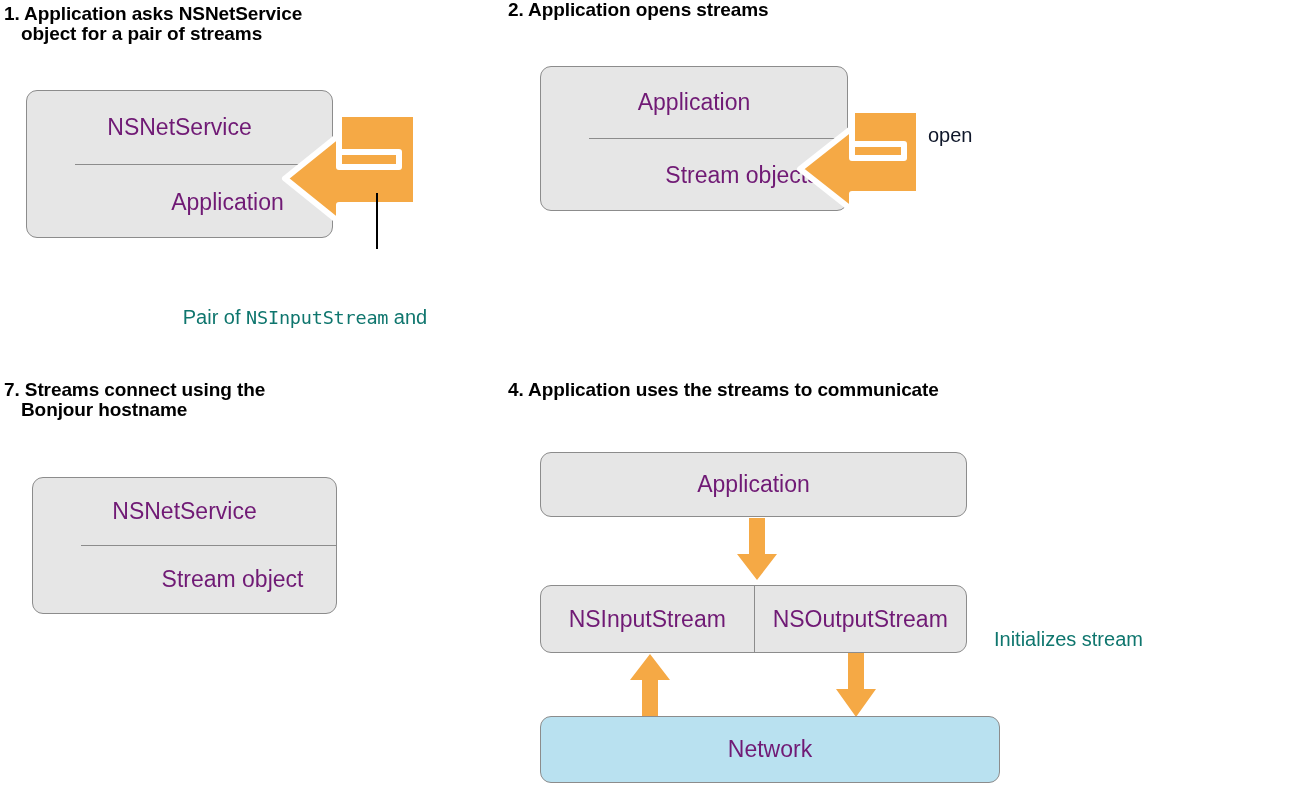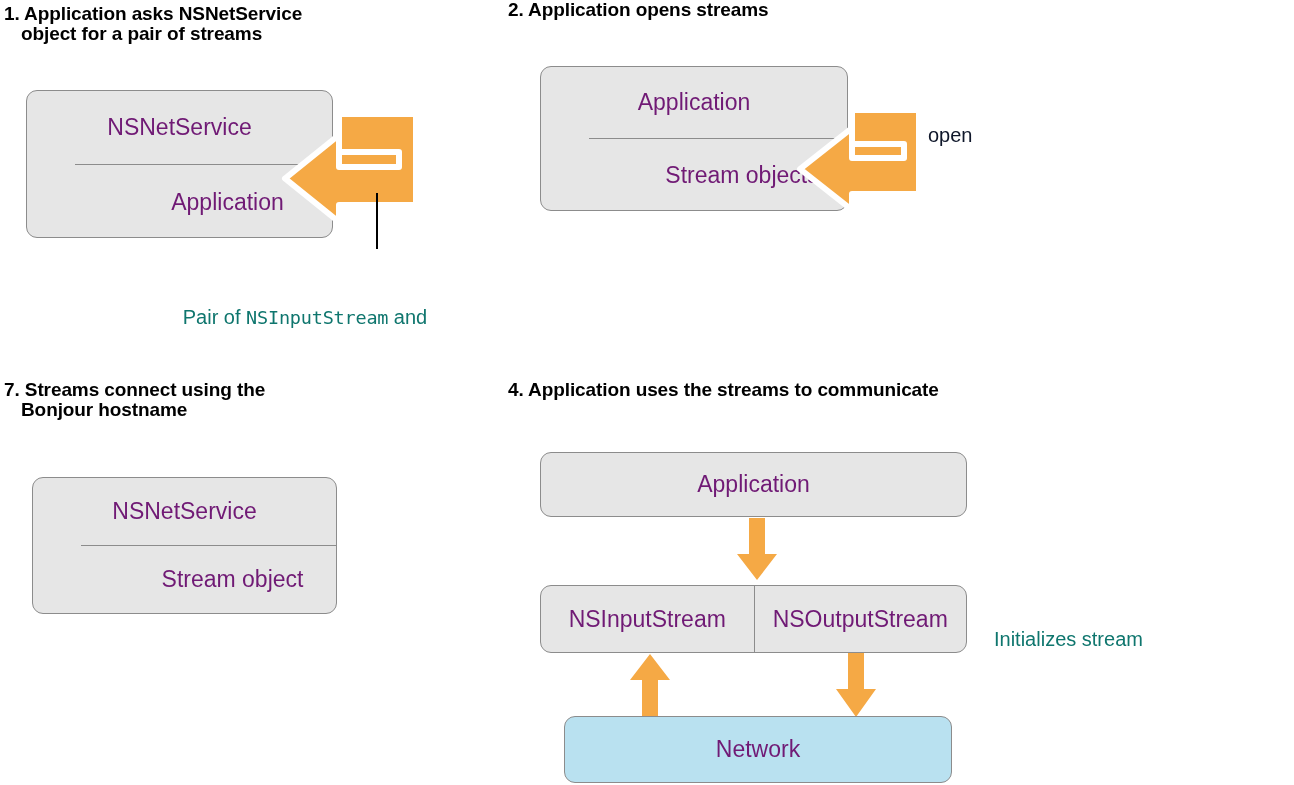--- a/index.html
+++ b/index.html
@@ -208,21 +208,21 @@
       <path d="M 22 1 L 42 27 L 30 27 L 30 65 L 14 65 L 14 27 L 2 27 Z" fill="#f5a945"></path>
     </svg>
   </div>
 
   <div class="block-arrow" style="left:834px; top:653px; width:44px; height:65px;">
     <svg width="44" height="65" viewBox="0 0 44 65">
       <path d="M 14 0 L 30 0 L 30 36 L 42 36 L 22 64 L 2 36 L 14 36 Z" fill="#f5a945"></path>
     </svg>
   </div>
 
-  <div class="stack blue" style="left:564px; top:716px; width:388px; height:67px;text-align:right;">
+  <div class="stack blue" style="left:540px; top:716px; width:460px; height:67px;text-align:right;">
     <div class="cell" style="height:100%;">Network</div>
   </div>
 
   <div class="annot" style="left:994px; top:584px; width:300px;">
     <div>Initializes stream</div>
   </div>
 
 </div>
 
 </body></html>

